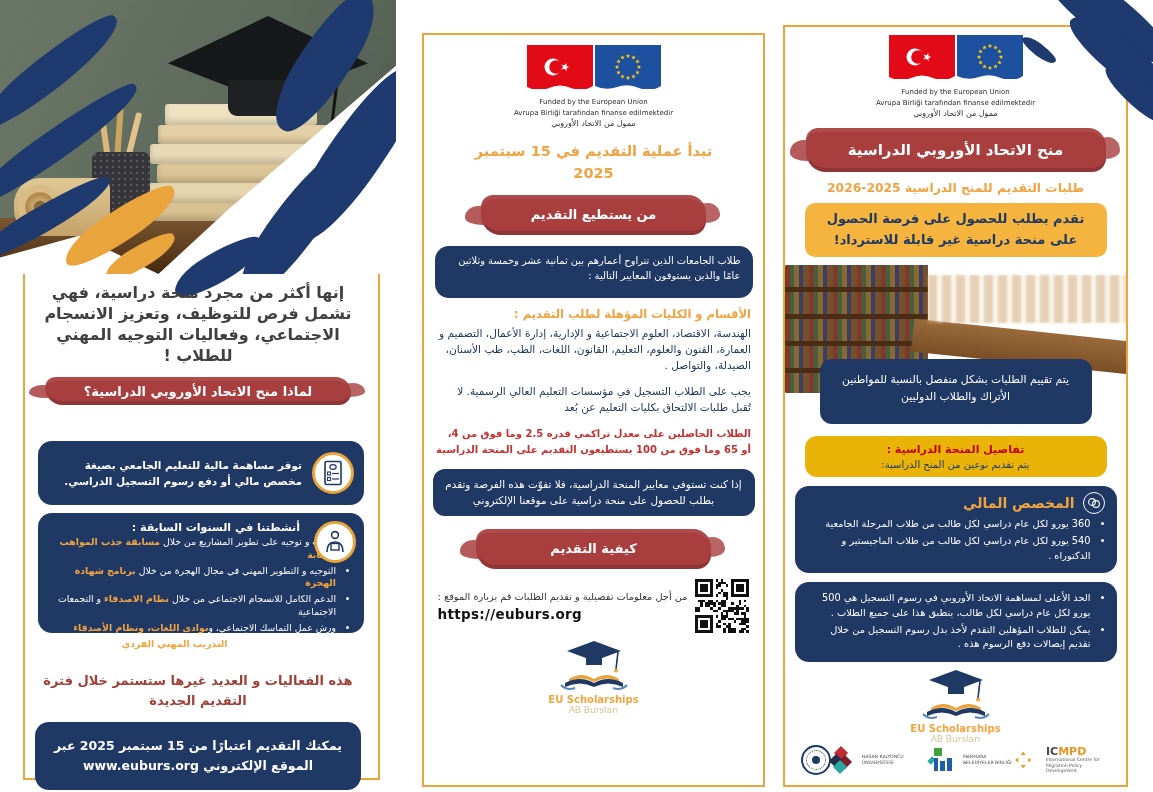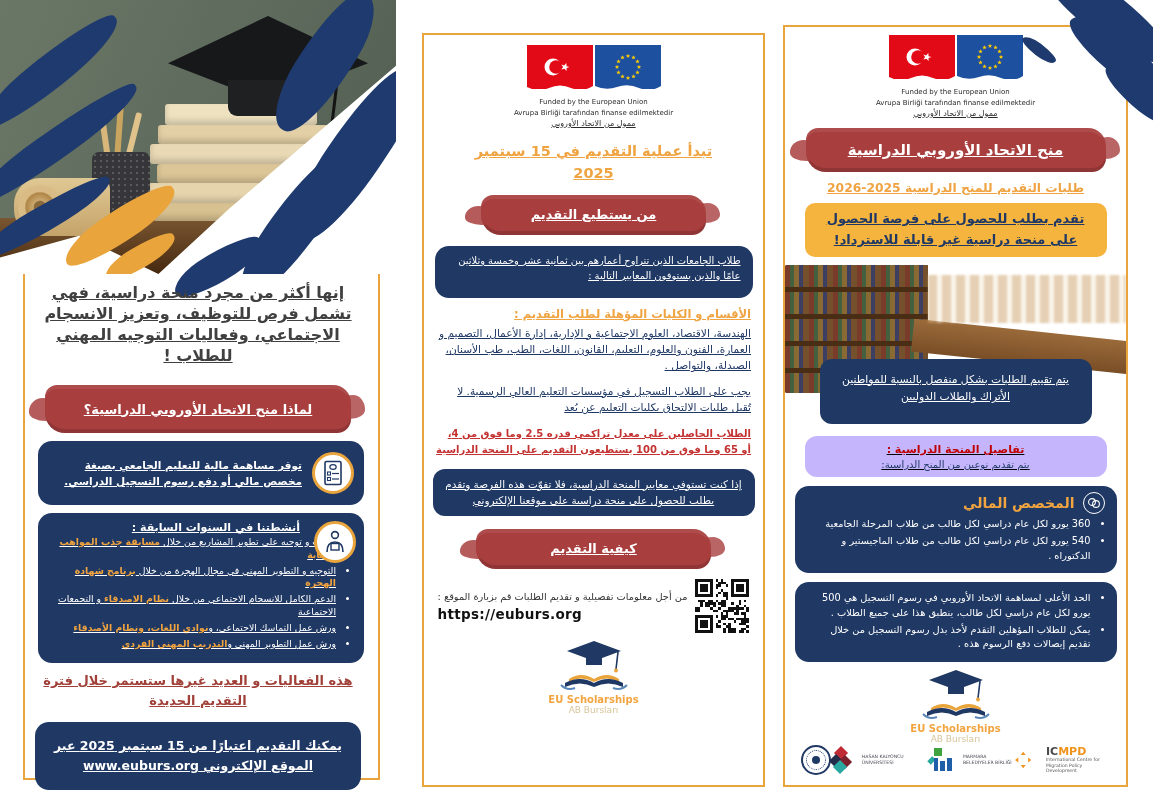--- a/index.html
+++ b/index.html
@@ -7,21 +7,21 @@
   .sheet{position:relative;width:1153px;height:792px;background:#fff;overflow:hidden;
          font-family:"DejaVu Sans",sans-serif;}
   .panel{position:absolute;top:0;height:792px;}
   .panel-left{left:0;width:396px;}
   .panel-mid{left:396px;width:379px;}
   .panel-right{left:775px;width:378px;}
   .frame{position:absolute;border:2.5px solid #E9A43C;background:transparent;z-index:0;}
   .panel-left .frame{left:23px;top:27px;width:357px;height:753px;}
   .panel-mid .frame{left:26px;top:33px;width:343px;height:754px;}
   .panel-right .frame{left:8px;top:25px;width:345px;height:762px;}
-  .rtl{direction:rtl;text-decoration:underline;}
+  .rtl{direction:rtl;}
 
   
   .photo{position:absolute;left:0;top:0;width:396px;height:274px;z-index:1;
          background:linear-gradient(115deg,#6b7766 0%,#5d6a5c 55%,#4f5c4f 100%);overflow:hidden;}
   .desk{position:absolute;left:0;top:218px;width:100%;height:56px;
         background:linear-gradient(180deg,#7a5631,#45290f);}
   .bk{position:absolute;border-radius:3px;box-shadow:inset 0 -4px 6px rgba(0,0,0,.18);}
   .capTop{position:absolute;left:168px;top:16px;width:200px;height:86px;background:#17181a;
           clip-path:polygon(50% 0,100% 55%,50% 100%,0 55%);}
   .capBase{position:absolute;left:228px;top:80px;width:82px;height:36px;background:#1f2022;border-radius:0 0 9px 9px;}
@@ -50,26 +50,26 @@
           background:#A83E3E;opacity:.8;border-radius:60% 40% 50% 50%/40% 60% 40% 60%;}
   .navy-box{background:#1F3864;color:#fff;border-radius:14px;}
   .flags{display:flex;gap:2px;justify-content:center;}
   .funded{margin-top:4px;text-align:center;color:#2b2b2b;font-size:7px;line-height:1.5;}
   .funded .ar{font-size:8px;}
   .circle-icon{background:#fff;border-radius:50%;display:flex;align-items:center;justify-content:center;flex:0 0 auto;}
 
   
   .intro{position:absolute;left:26px;top:282px;width:344px;z-index:2;color:#404040;font-weight:bold;
          font-size:16px;line-height:1.32;text-align:center;margin:0;}
-  .why-banner{position:absolute;left:45px;top:385px;width:306px;height:48px;z-index:2;font-size:13px;}
+  .why-banner{position:absolute;left:45px;top:377px;width:306px;height:28px;z-index:2;font-size:13px;}
   .benefit{position:absolute;left:38px;top:441px;width:326px;height:64px;z-index:2;
            display:flex;align-items:center;gap:10px;padding:6px 10px;}
   .benefit .circle-icon{width:42px;height:42px;border:3px solid #E9A43C;}
   .benefit p{margin:0;font-size:10.5px;font-weight:bold;line-height:1.55;text-align:right;}
-  .activities{position:absolute;left:38px;top:513px;width:326px;height:150px;z-index:2;padding:8px 12px 6px;}
+  .activities{position:absolute;left:38px;top:513px;width:326px;height:120px;z-index:2;padding:8px 12px 6px;}
   .activities .circle-icon{position:absolute;right:8px;top:8px;width:42px;height:42px;border:3px solid #E9A43C;}
   .act-title{margin:0 0 2px;padding-right:52px;font-size:11px;font-weight:bold;text-align:right;}
   ul.act{margin:2px 0 0;padding:0 16px 0 0;list-style:disc;font-size:9.3px;line-height:1.38;text-align:right;}
   ul.act li{margin-bottom:3px;}
   .hl{color:#F2A43F;font-weight:bold;}
   .closing{position:absolute;left:36px;top:671px;width:324px;z-index:2;margin:0;color:#A04038;
            font-weight:bold;font-size:13px;line-height:1.5;text-align:center;}
   .apply-box{position:absolute;left:35px;top:722px;width:326px;height:68px;z-index:2;
              display:flex;align-items:center;justify-content:center;padding:4px 12px;
              font-size:12.5px;font-weight:bold;text-align:center;line-height:1.6;}
@@ -111,21 +111,21 @@
     background:repeating-linear-gradient(180deg,transparent 0 22px,#4a2d15 22px 27px);}
   .lib-right{position:absolute;left:42%;top:0;width:58%;height:100%;
     background:linear-gradient(180deg,#b69succ 0,#caa77a 0,#e7d6bb 45%,#c49a69 75%,#8f6238 100%);}
   .lib-right::before{content:"";position:absolute;left:-8%;top:52%;width:120%;height:26%;
     background:linear-gradient(180deg,#9a6a3a,#7a4e26);transform:rotate(6deg);}
   .lib-right::after{content:"";position:absolute;left:0;top:8%;width:100%;height:38%;
     background:repeating-linear-gradient(90deg,rgba(210,170,120,.55) 0 9px,rgba(245,235,215,.55) 9px 14px);
     filter:blur(1px);}
   .eval-box{margin-top:-34px;z-index:4;width:272px;padding:12px 14px 18px;font-size:10.8px;
             line-height:1.65;text-align:center;border-radius:12px;}
-  .lav-box{margin-top:12px;width:302px;background:#c4b5fd;border-radius:12px;padding:7px 10px;text-align:center;}
+  .lav-box{margin-top:12px;width:302px;background:#eab308;border-radius:12px;padding:7px 10px;text-align:center;}
   .lav-title{margin:0;color:#C00000;font-weight:bold;font-size:11px;}
   .lav-sub{margin:3px 0 0;color:#1F3864;font-size:10px;}
   .grant-box{margin-top:9px;width:322px;padding:6px 12px 8px;border-radius:14px;}
   .grant-head{display:flex;align-items:center;justify-content:flex-start;gap:8px;direction:rtl;}
   .grant-head .h{color:#F2A43F;font-weight:bold;font-size:14px;}
   .ring-icon{width:22px;height:22px;border:1.6px solid #fff;border-radius:50%;display:flex;align-items:center;justify-content:center;flex:0 0 auto;}
   ul.grant{margin:3px 0 0;padding:0 14px 0 0;list-style:disc;font-size:9.8px;line-height:1.5;text-align:right;direction:rtl;}
   ul.grant li{margin-bottom:2px;}
 
   

